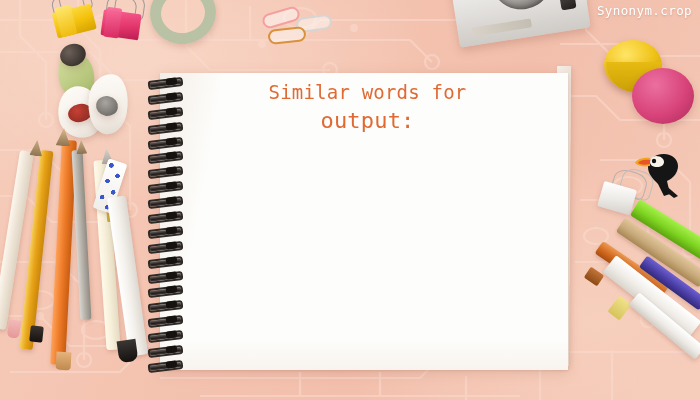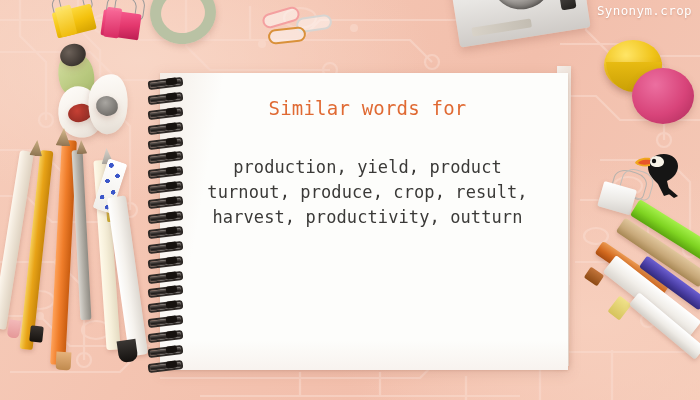--- a/index.html
+++ b/index.html
@@ -98,21 +98,21 @@
     width: 11px; height: 7px;
     background: #16120f;
     border-radius: 2px;
     transform: rotate(-7deg);
   }
 
   
   .page-text {
     position: absolute;
     left: 180px;
-    top: 95px;
+    top: 79px;
     width: 375px;
     text-align: center;
   }
   .headline {
     color: #e06a33;
     font-size: 19px;
     line-height: 26px;
     letter-spacing: .2px;
     white-space: nowrap;
   }
@@ -445,22 +445,18 @@
     <div class="ring"></div>
     <div class="ring"></div>
     <div class="ring"></div>
     <div class="ring"></div>
     <div class="ring"></div>
     <div class="ring"></div>
   </div>
 
   <div class="page-text">
     <div class="headline">Similar words for</div>
-    <div class="synonyms">
-      <div class="syn-line">production, yield, product</div>
-      <div class="syn-line">turnout, produce, crop, result,</div>
-      <div class="syn-line">harvest, productivity, outturn</div>
-    </div>
+    <div class="keyword">output:</div>
   </div>
 
   <div class="watermark">Synonym.crop</div>
 
 </div>
 
 </body></html>

